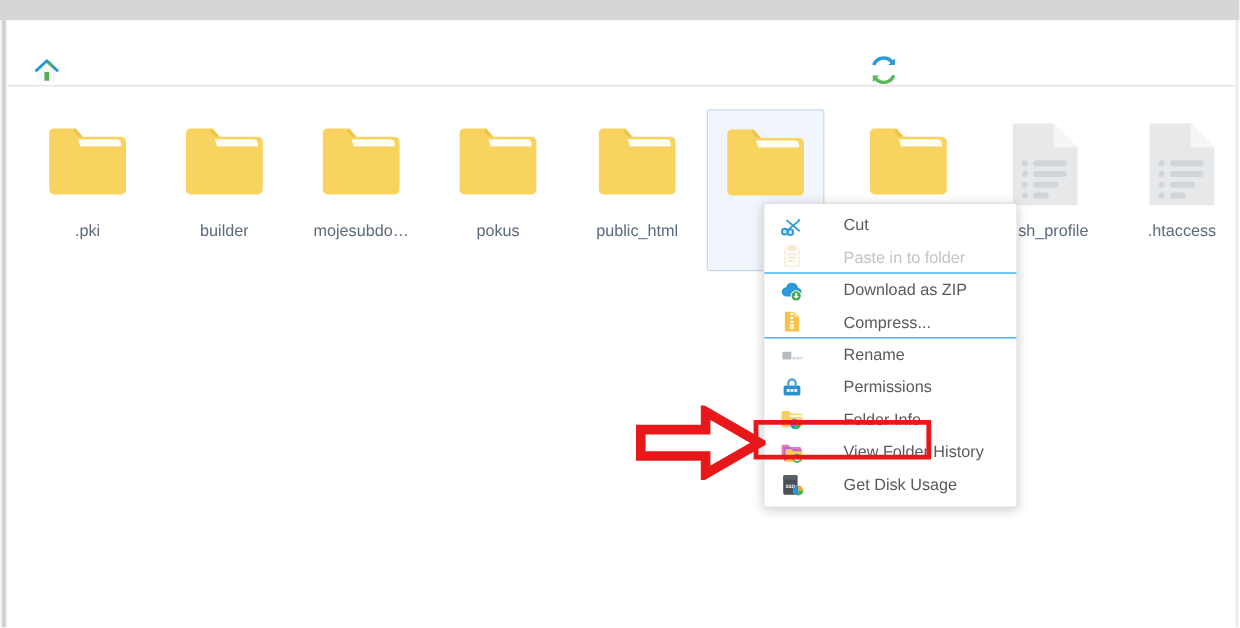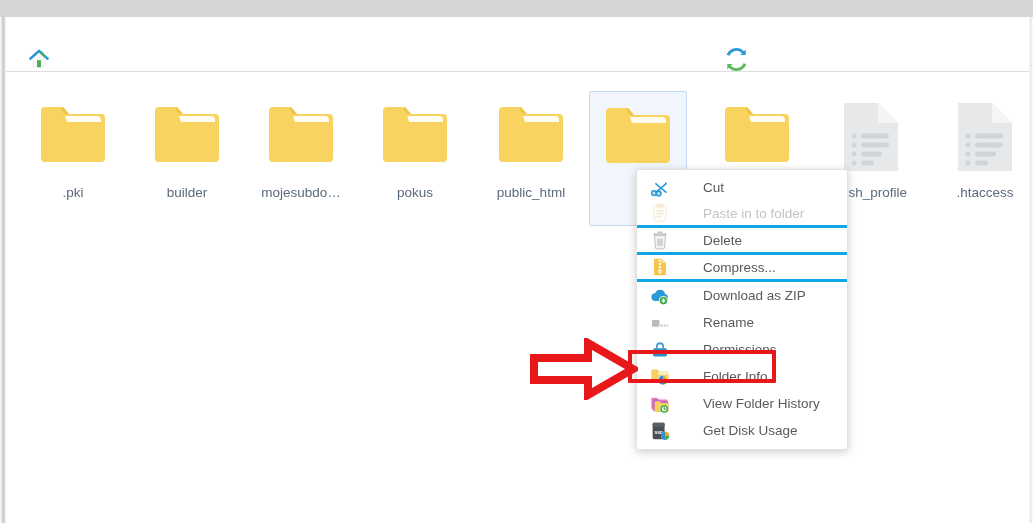--- a/index.html
+++ b/index.html
@@ -74,21 +74,21 @@
     z-index:30;
   }
   .mi {
     position:relative; height:27px; display:flex; align-items:center;
     padding-left:11px; cursor:pointer;gap:20px;
   }
   .mi.disabled { cursor:default; }
   .mi .mico { width:24px; height:24px; flex:0 0 24px; display:flex; align-items:center; justify-content:center; }
   .mi .mlbl { margin-left:11px; font-size:13.5px; color:#5a5a5a; white-space:nowrap; }
   .mi.disabled .mlbl { color:#c3c3c3; }
-  .mi.sep-bottom { border-bottom:3px solid #0ea5e9;align-items:center; }
+  .mi.sep-bottom { border-bottom:1px solid #0ea5e9;align-items:center; }
 
   
   .hl-box {
     position:absolute; left:628px; top:350px; width:148px; height:33px;
     border:4px solid #e8171a; border-radius:1px; z-index:40; pointer-events:none;
   }
   .red-arrow { position:absolute; left:530px; top:338px; width:108px; height:62px; z-index:40; pointer-events:none; }
 </style>
 </head>
 <body>
@@ -255,65 +255,50 @@
               <rect x="8.6" y="2.3" width="6.8" height="3.4" rx="1" fill="#f7e4bc" stroke="#e9cd93"></rect>
               <g fill="#ebd6ad">
                 <rect x="8" y="9" width="8" height="1.5"></rect>
                 <rect x="8" y="12" width="8" height="1.5"></rect>
                 <rect x="8" y="15" width="5.5" height="1.5"></rect>
               </g>
             </svg>
           </span>
           <span class="mlbl">Paste in to folder</span>
         </div>
-        <div class="mi sep-bottom">
-          <span class="mico">
-            <svg width="22" height="22" viewBox="0 0 24 24">
-              <path d="M6 7h12l-1 13.2a1.6 1.6 0 0 1-1.6 1.5H8.6A1.6 1.6 0 0 1 7 20.2z" fill="#f1f2f3" stroke="#b9bdc1"></path>
-              <rect x="4.4" y="4.6" width="15.2" height="2.3" rx="1" fill="#c6cacd"></rect>
-              <rect x="9.2" y="2.6" width="5.6" height="2" rx=".8" fill="#c6cacd"></rect>
-              <g stroke="#b9bdc1" stroke-width="1.2">
-                <line x1="10" y1="10.5" x2="10" y2="18.5"></line>
-                <line x1="12" y1="10.5" x2="12" y2="18.5"></line>
-                <line x1="14" y1="10.5" x2="14" y2="18.5"></line>
-              </g>
-            </svg>
-          </span>
-          <span class="mlbl">Delete</span>
+        <div class="mi">
+          <span class="mico">
+            <svg width="22" height="22" viewBox="0 0 24 24">
+              <path d="M7 17.5a4.2 4.2 0 0 1-.3-8.4A5.6 5.6 0 0 1 17.6 9.8 3.9 3.9 0 0 1 17.2 17.5z" fill="#2b9ad6"></path>
+              <circle cx="15.8" cy="17" r="5.1" fill="#ffffff"></circle>
+              <circle cx="15.8" cy="17" r="4.2" fill="#3fae49"></circle>
+              <path d="M15.8 19.6l-2.5-2.6h1.5v-2.4h2v2.4h1.5z" fill="#ffffff"></path>
+            </svg>
+          </span>
+          <span class="mlbl">Download as ZIP</span>
         </div>
         <div class="mi sep-bottom">
           <span class="mico">
             <svg width="22" height="22" viewBox="0 0 24 24">
               <path d="M5.5 3h8.5l4.5 4.5V21H5.5z" fill="#f7c44a"></path>
               <path d="M14 3l4.5 4.5H14z" fill="#fbe0a0"></path>
               <g fill="#ffffff">
                 <rect x="10.6" y="4" width="2.6" height="2"></rect>
                 <rect x="10.6" y="7.6" width="2.6" height="2"></rect>
                 <rect x="10.6" y="11.2" width="2.6" height="2"></rect>
               </g>
               <rect x="10.2" y="14.4" width="3.4" height="4.4" rx="1" fill="#ffffff"></rect>
               <rect x="11.4" y="15.8" width="1" height="1.8" fill="#f7c44a"></rect>
             </svg>
           </span>
           <span class="mlbl">Compress...</span>
         </div>
         <div class="mi">
           <span class="mico">
             <svg width="22" height="22" viewBox="0 0 24 24">
-              <path d="M7 17.5a4.2 4.2 0 0 1-.3-8.4A5.6 5.6 0 0 1 17.6 9.8 3.9 3.9 0 0 1 17.2 17.5z" fill="#2b9ad6"></path>
-              <circle cx="15.8" cy="17" r="5.1" fill="#ffffff"></circle>
-              <circle cx="15.8" cy="17" r="4.2" fill="#3fae49"></circle>
-              <path d="M15.8 19.6l-2.5-2.6h1.5v-2.4h2v2.4h1.5z" fill="#ffffff"></path>
-            </svg>
-          </span>
-          <span class="mlbl">Download as ZIP</span>
-        </div>
-        <div class="mi">
-          <span class="mico">
-            <svg width="22" height="22" viewBox="0 0 24 24">
               <rect x="3.2" y="8.8" width="8.2" height="7.2" rx="1" fill="#b8bcc0"></rect>
               <g fill="#cfd3d6">
                 <rect x="12.6" y="13.4" width="2.6" height="2.6" rx=".5"></rect>
                 <rect x="16.2" y="13.4" width="2.6" height="2.6" rx=".5"></rect>
                 <rect x="19.8" y="13.4" width="1.5" height="2.6" rx=".5"></rect>
               </g>
             </svg>
           </span>
           <span class="mlbl">Rename</span>
         </div>

